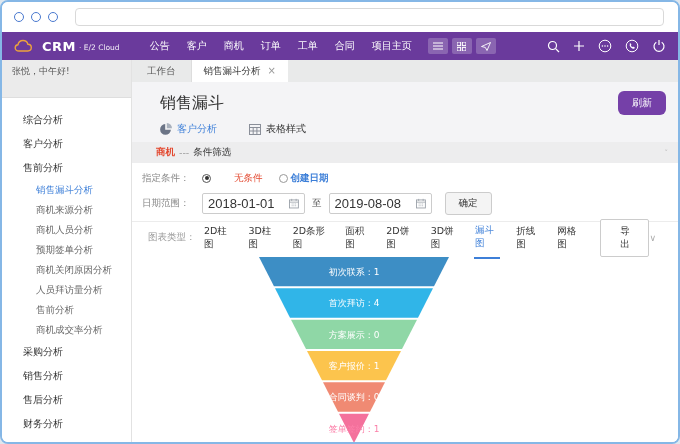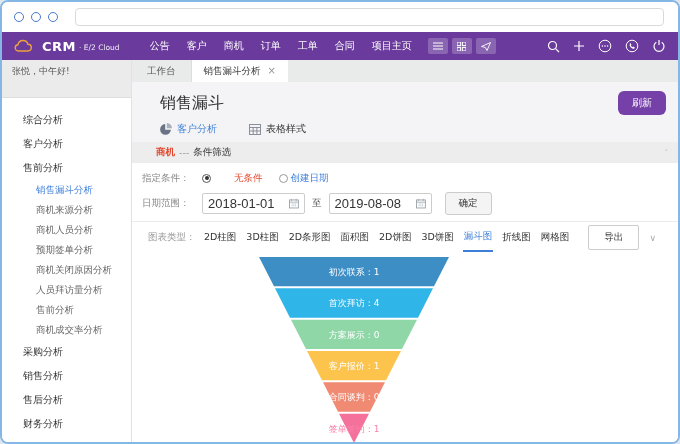--- a/index.html
+++ b/index.html
@@ -51,29 +51,29 @@
   .f-chevron { margin-left:auto; color:#b5b5b5; font-size:7px; }
   .panel { background:#fff; flex:1; display:flex; flex-direction:column; min-height:0; }
   .cond-row { height:26px; flex:none; display:flex; align-items:center; padding:4px 0 0 10px; }
   .row-label { width:60px; font-size:9.5px; color:#888; flex:none; }
   .radio-group { display:flex; gap:16px; align-items:center; }
   .radio-opt { display:flex; align-items:center; gap:3px; font-size:9.5px; cursor:pointer; }
   .radio-dot { width:9px; height:9px; border-radius:50%; border:1px solid #555; position:relative; flex:none; }
   .radio-dot.sel::after { content:""; position:absolute; inset:1.5px; background:#333; border-radius:50%; }
   .radio-dot.unsel { border-color:#999; }
   .radio-opt.r-sel { color:#e3472e;gap:23px; }
-  .radio-opt.r-unsel { color:#3d7fd8; }
+  .radio-opt.r-unsel { color:#3d7fd8;font-weight:bold; }
   .date-row { height:32px; flex:none; display:flex; align-items:center; padding:0 0 4px 10px; }
   .date-box { width:103px; height:21px; border:1px solid #ccc; border-radius:2px; display:flex; align-items:center; padding:0 5px; background:#fff; }
   .date-box input { border:none; outline:none; width:100%; font-size:13px; color:#333; font-family:Liberation Sans, sans-serif; background:transparent; }
   .to-word { font-size:9.5px; color:#555; margin:0 7px; }
   .confirm-btn { margin-left:13px; background:#f4f4f4; border:1px solid #ccc; border-radius:3px; font-size:9.5px; color:#333; padding:4px 13px; cursor:pointer; font-family:inherit; }
   .ctype-row { height:32px; flex:none; border-top:1px solid #ececec; display:flex; align-items:center; padding:0 14px 0 16px; }
   .ctype-label { font-size:9.5px; color:#999; width:55px; flex:none; }
-  .ctype-opts { display:flex; gap:8px; align-items:center; }
+  .ctype-opts { display:flex; gap:15px; align-items:center; }
   .ctype-opt { font-size:9.5px; color:#333; cursor:pointer; padding:7px 1px; }
   .ctype-opt.active { color:#3d7fd8; border-bottom:2px solid #3d7fd8; }
   .export-btn { margin-left:18px; background:#fff; border:1px solid #ccc; border-radius:2px; font-size:9.5px; color:#333; padding:5px 15px; cursor:pointer; font-family:inherit; }
   .ctype-chevron { margin-left:auto; color:#aaa; font-size:9px; cursor:pointer; padding-right:8px; }
   .funnel-wrap { flex:1; position:relative; min-height:0; }
   .funnel-wrap svg { position:absolute; left:32px; top:4px; }
   .funnel-wrap svg text { font-family:"DejaVu Sans","Liberation Sans",sans-serif; }
   .ico { display:block; }
 </style>
 </head>

